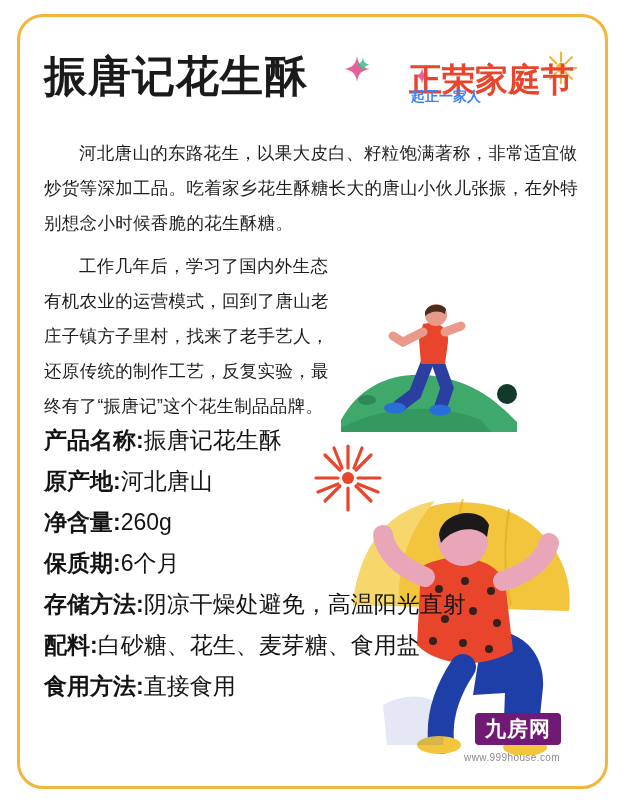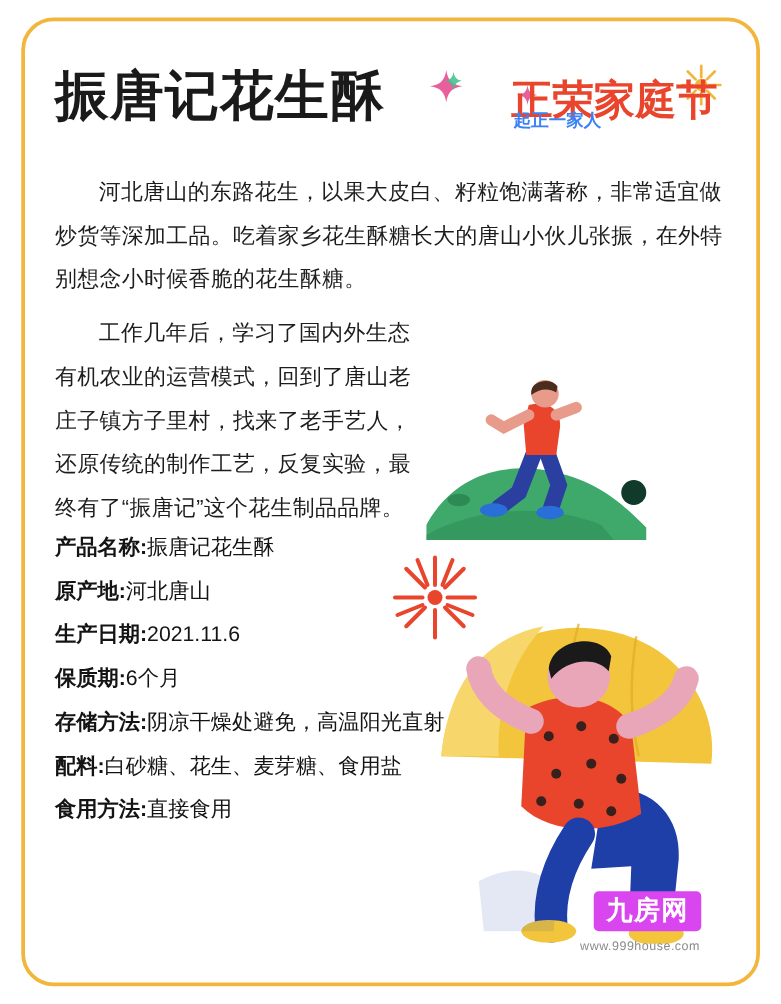--- a/index.html
+++ b/index.html
@@ -140,21 +140,21 @@
 
   
   .specs {
     position: absolute;
     left: 0;
     top: 380px;
     width: 420px;
     z-index: 3;
   }
   .spec-row {
-    font-size: 17px;
+    font-size: 23px;
     line-height: 1.0;
     color: #141414;
     padding: 9px 0;
     white-space: nowrap;
   }
   .spec-label {
     font-weight: bold;
   }
   .spec-value {
     font-weight: normal;
@@ -184,21 +184,21 @@
     right: 24px;
     bottom: 20px;
     width: 126px;
     height: 50px;
     z-index: 5;
   }
   .logo-box {
     position: absolute;
     right: 0;
     top: 0;
-    background: #d946ef;
+    background: #701a75;
     color: #ffffff;
     font-size: 21px;
     font-weight: bold;
     padding: 5px 10px 6px 10px;
     border-radius: 4px;
     letter-spacing: 1px;
     line-height: 1;
   }
   .logo-url {
     position: absolute;
@@ -281,21 +281,21 @@
     </svg>
 
     <div class="specs">
       <div class="spec-row">
         <span class="spec-label">产品名称:</span><span class="spec-value">振唐记花生酥</span>
       </div>
       <div class="spec-row">
         <span class="spec-label">原产地:</span><span class="spec-value">河北唐山</span>
       </div>
       <div class="spec-row">
-        <span class="spec-label">生产日期:</span><span class="spec-value">2021.11.6</span>
+        <span class="spec-label">净含量:</span><span class="spec-value">260g</span>
       </div>
       <div class="spec-row">
         <span class="spec-label">保质期:</span><span class="spec-value">6个月</span>
       </div>
       <div class="spec-row">
         <span class="spec-label">存储方法:</span><span class="spec-value">阴凉干燥处避免，高温阳光直射</span>
       </div>
       <div class="spec-row">
         <span class="spec-label">配料:</span><span class="spec-value">白砂糖、花生、麦芽糖、食用盐</span>
       </div>

